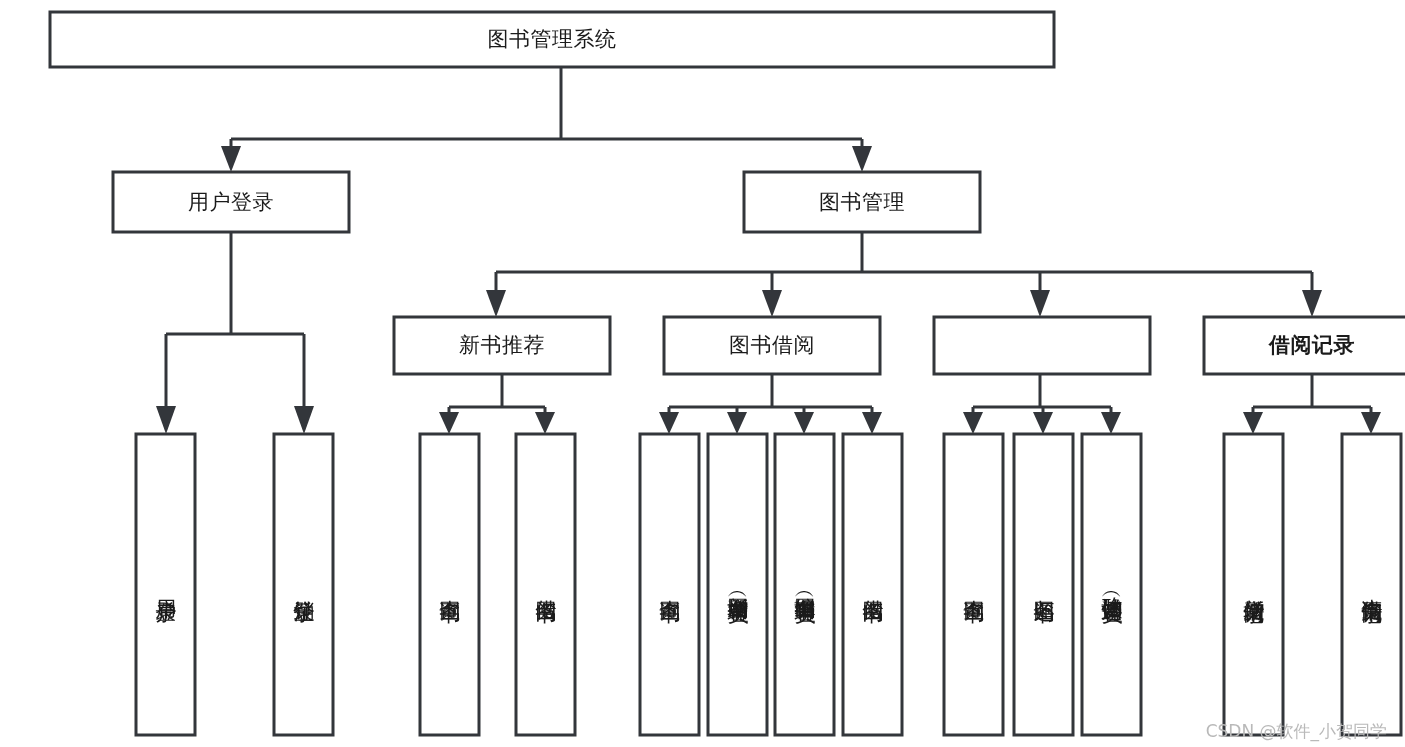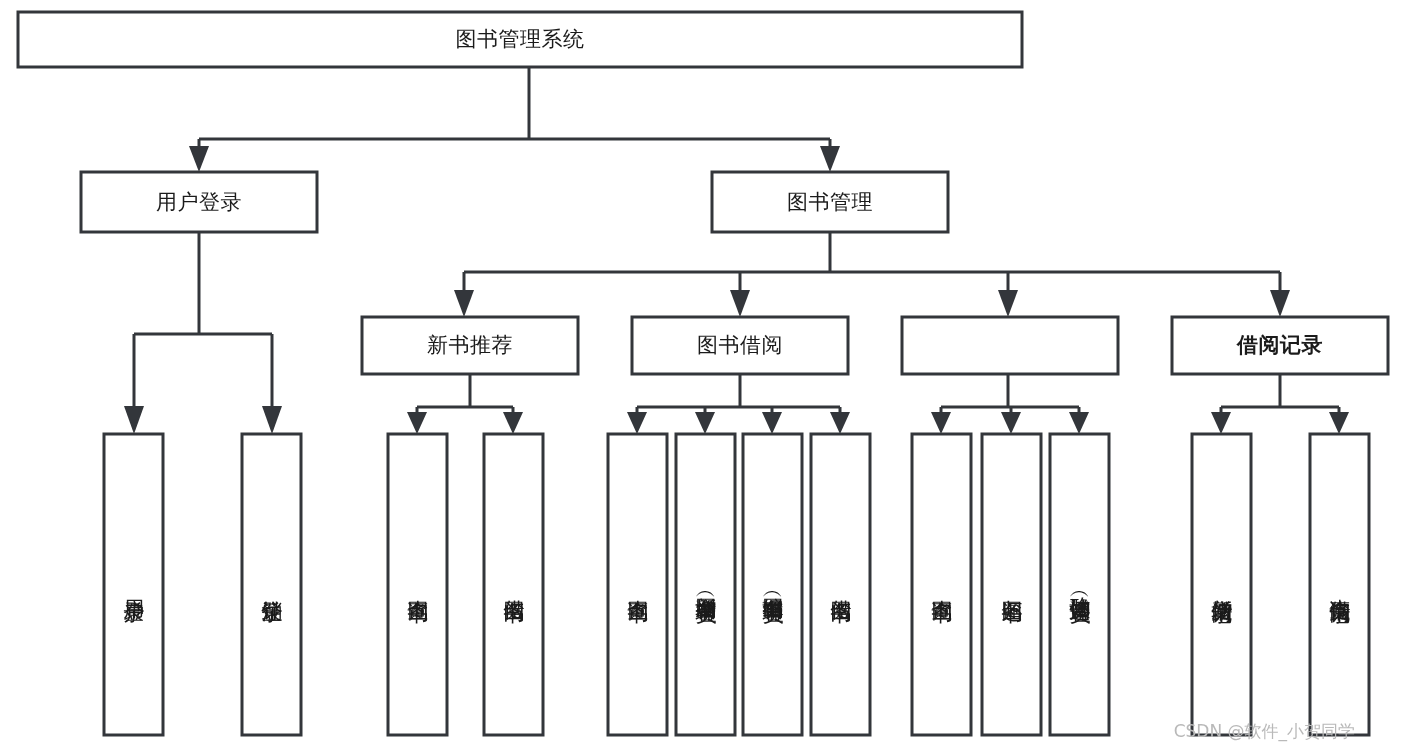--- a/index.html
+++ b/index.html
@@ -11,20 +11,21 @@
     width: 1405px;
     height: 747px;
     overflow: hidden;
     font-family: "DejaVu Sans", "Liberation Sans", sans-serif;
   }
   #diagram-root {
     position: relative;
     width: 1363px;
     height: 747px;
     background: #ffffff;
+    margin-left: 32px;
   }
   svg.flow {
     position: absolute;
     top: 0;
     left: 0;
     width: 1405px;
     height: 747px;
   }
   .box-rect {
     fill: #ffffff;

